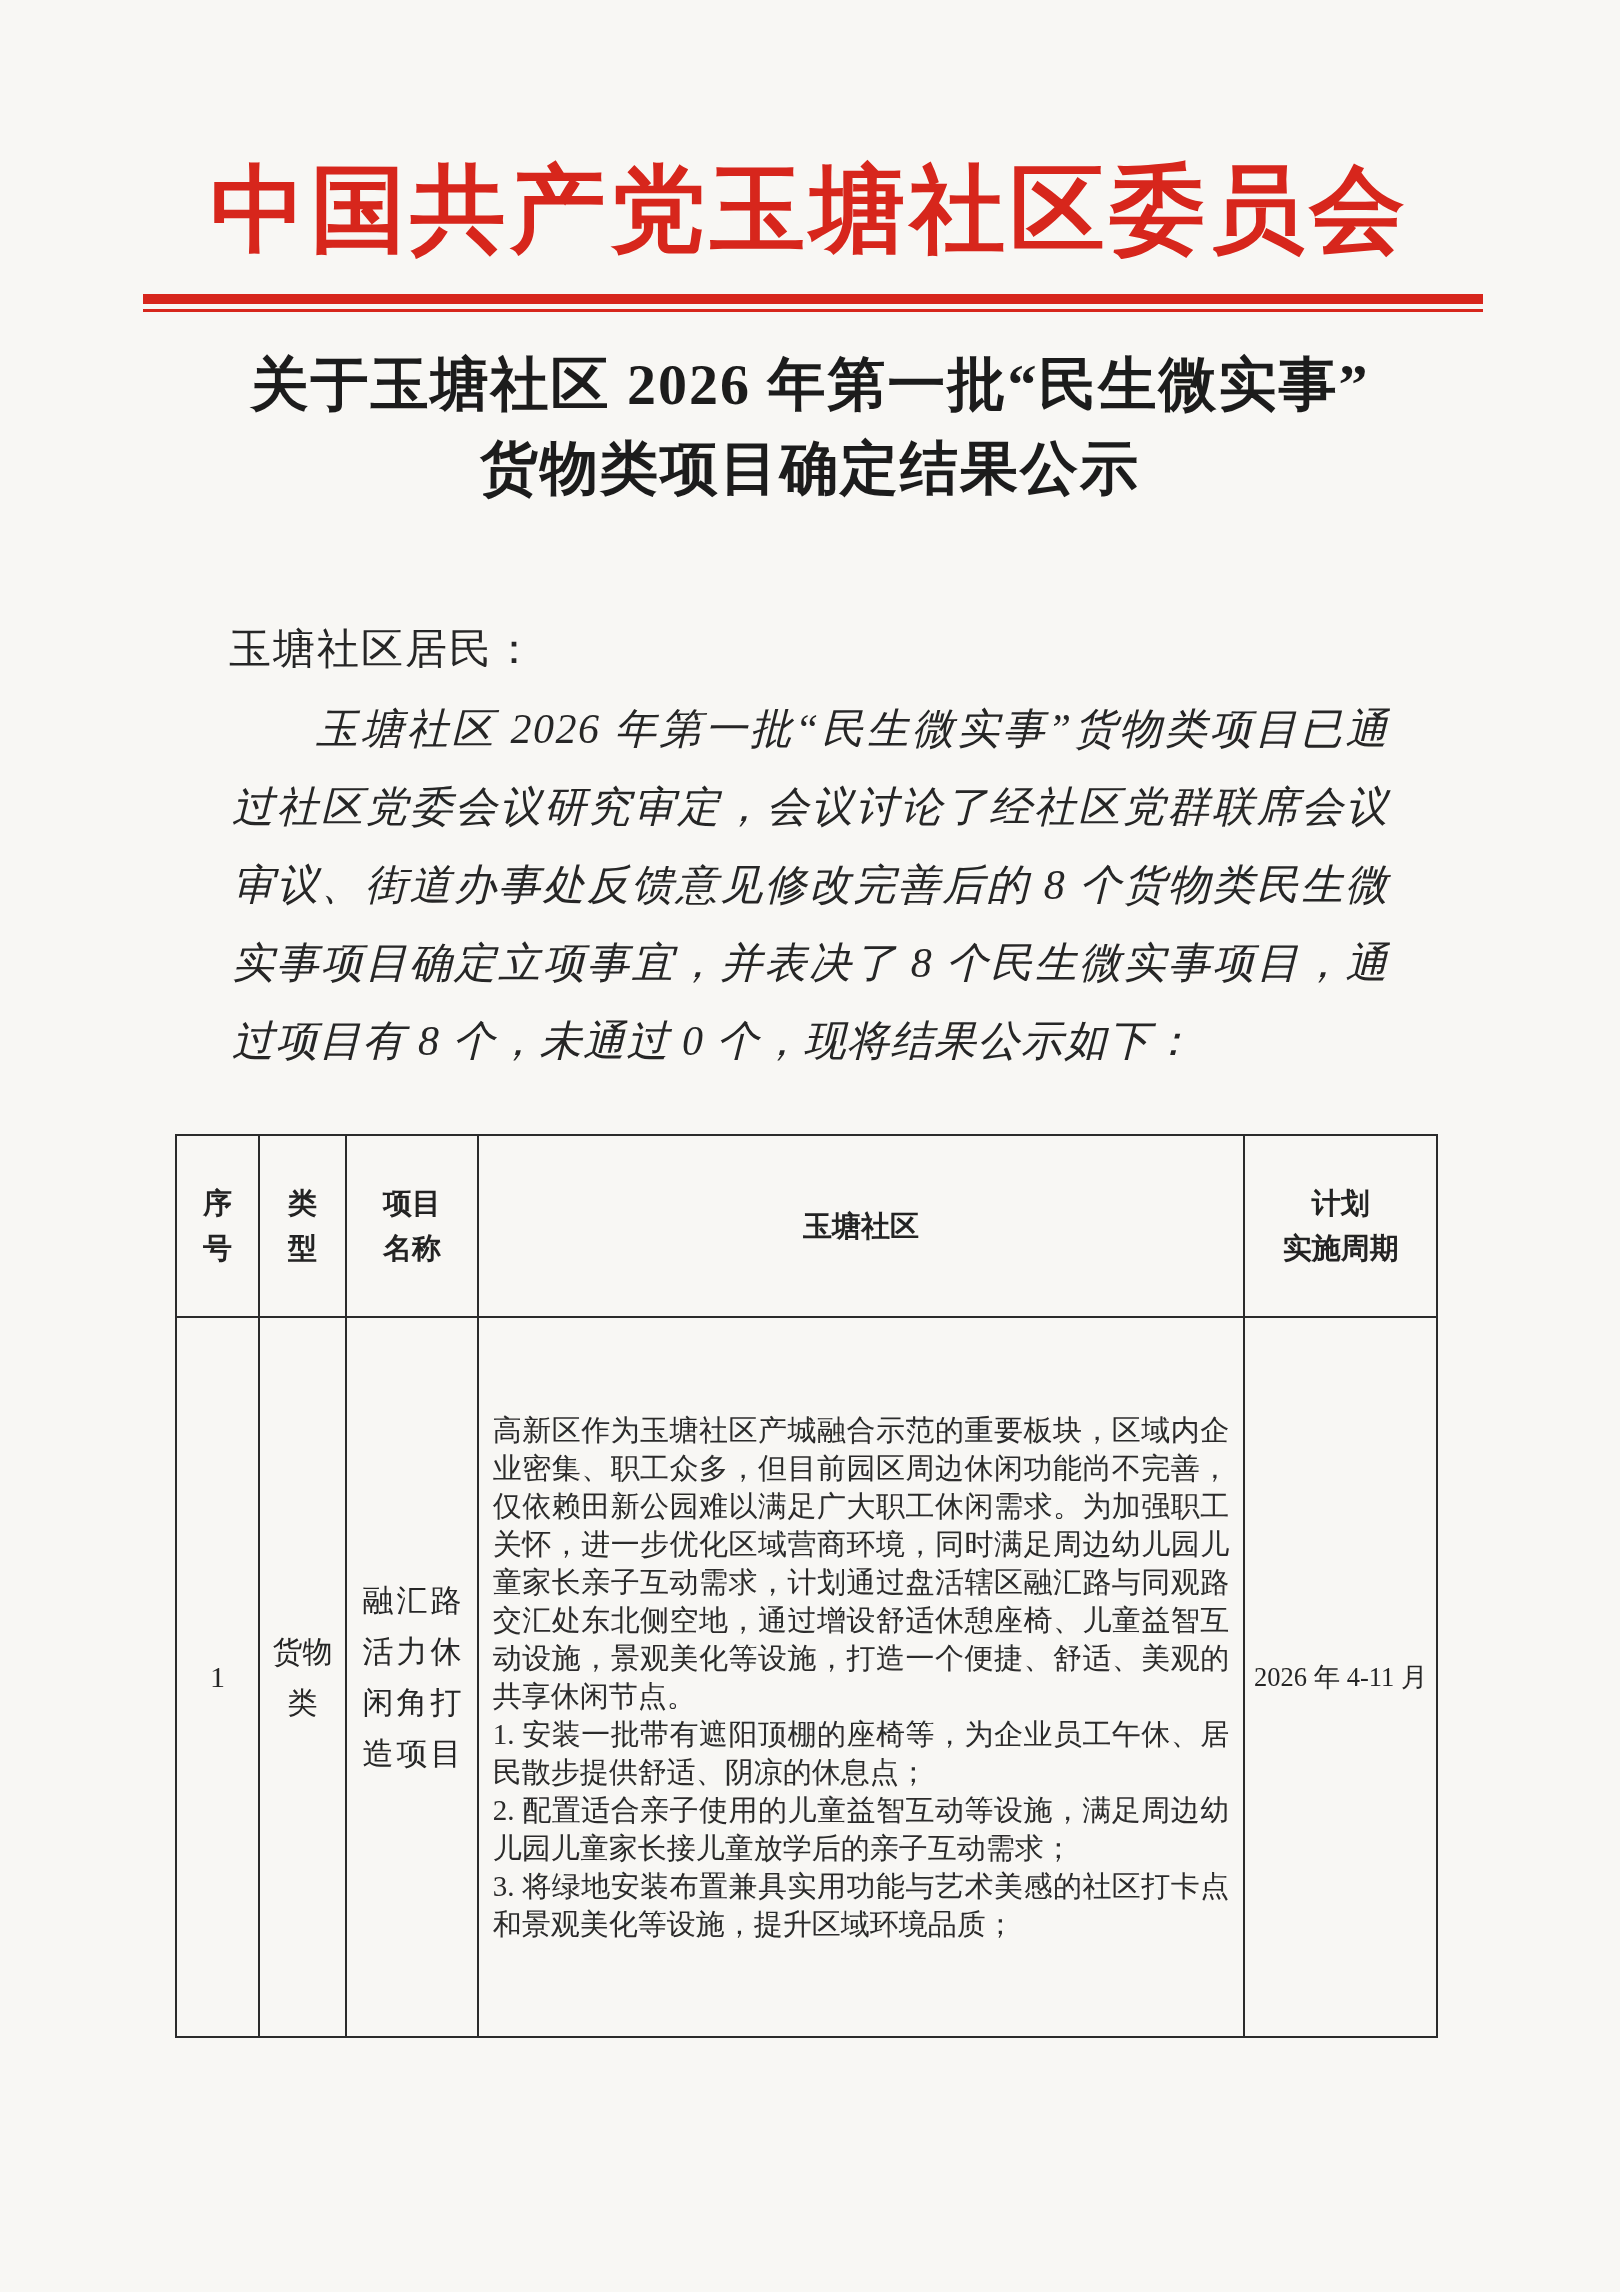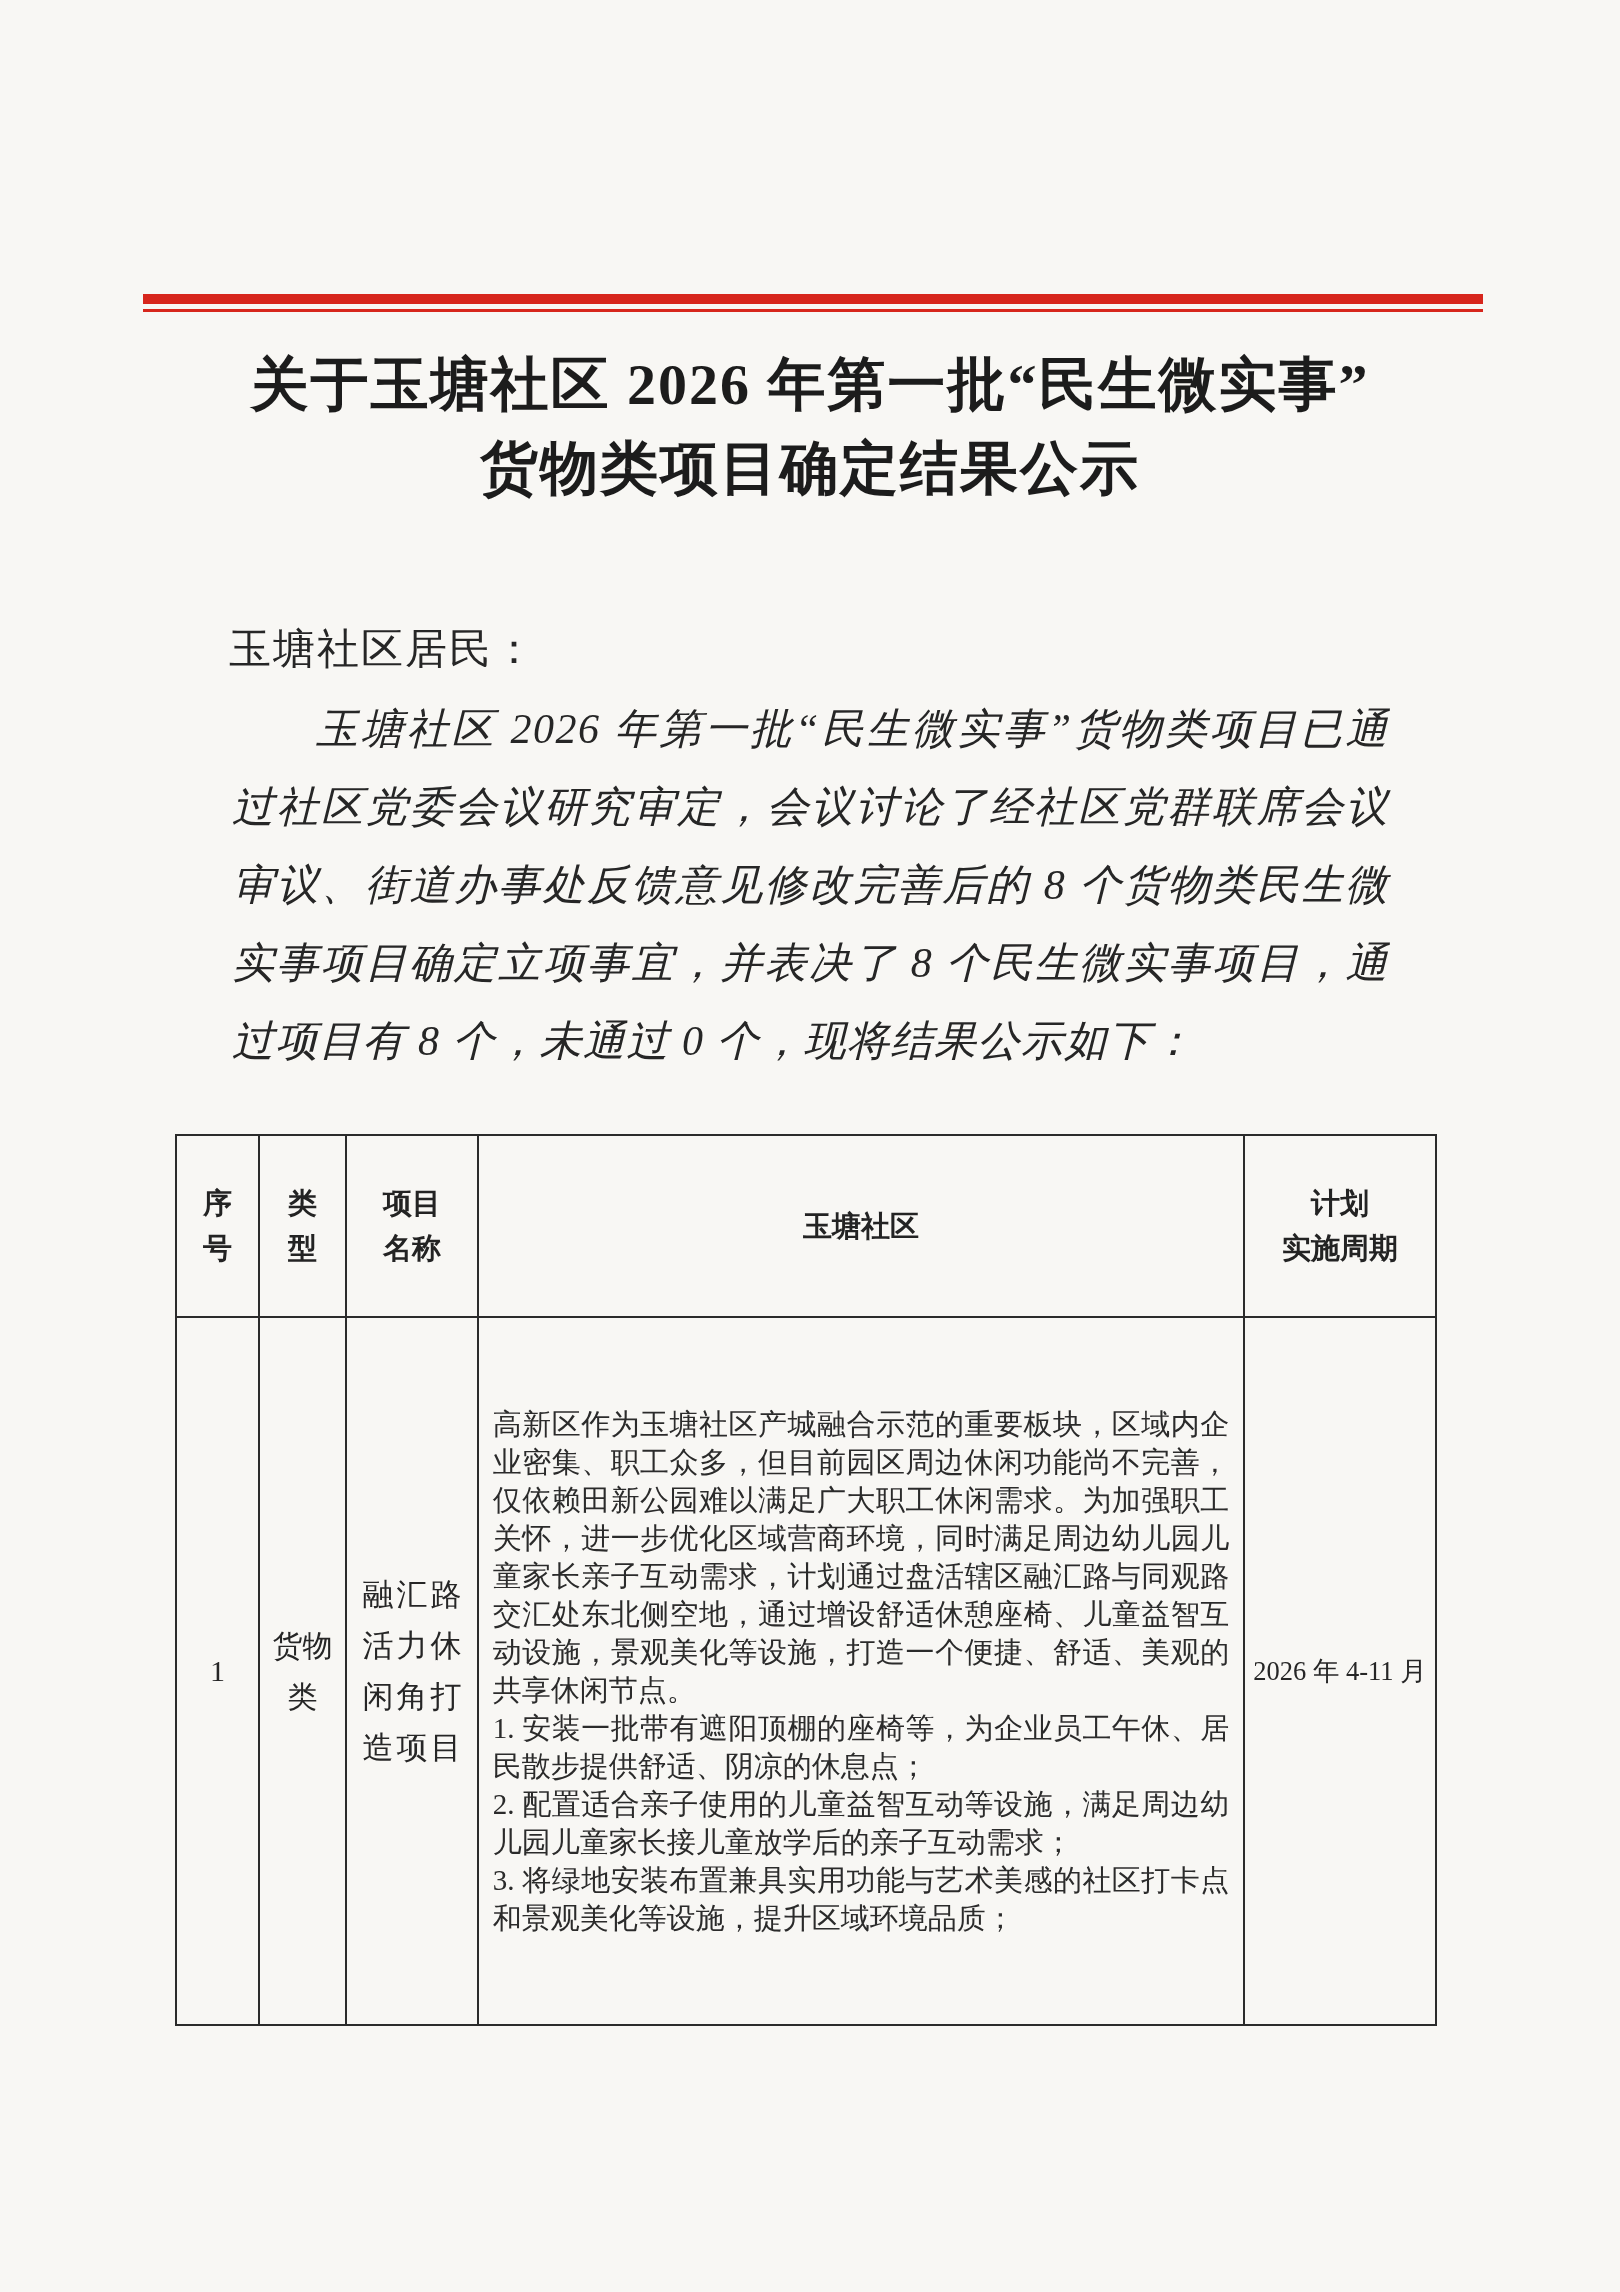--- a/index.html
+++ b/index.html
@@ -68,28 +68,29 @@
     text-align:justify;text-align-last:justify;
   }
   .cell-intro{
     font-size:29px;line-height:38px;
     text-align:justify;padding:0 13.7px;
     color:#2b2b2b;
   }
   .cell-intro p{margin:0;}
   .cell-period{
     font-size:26.5px;text-align:center;
-    white-space:nowrap;padding:3px;
+    white-space:nowrap;padding:9px;
   }
 </style>
 </head>
 <body>
 
 <div class="page">
 
+  <div class="org-header">中国共产党玉塘社区委员会</div>
 
   <div class="red-rule">
     <div class="thick"></div>
     <div class="thin"></div>
   </div>
 
   <div class="doc-title">
     <div>关于玉塘社区 2026 年第一批“民生微实事”</div>
     <div>货物类项目确定结果公示</div>
   </div>

